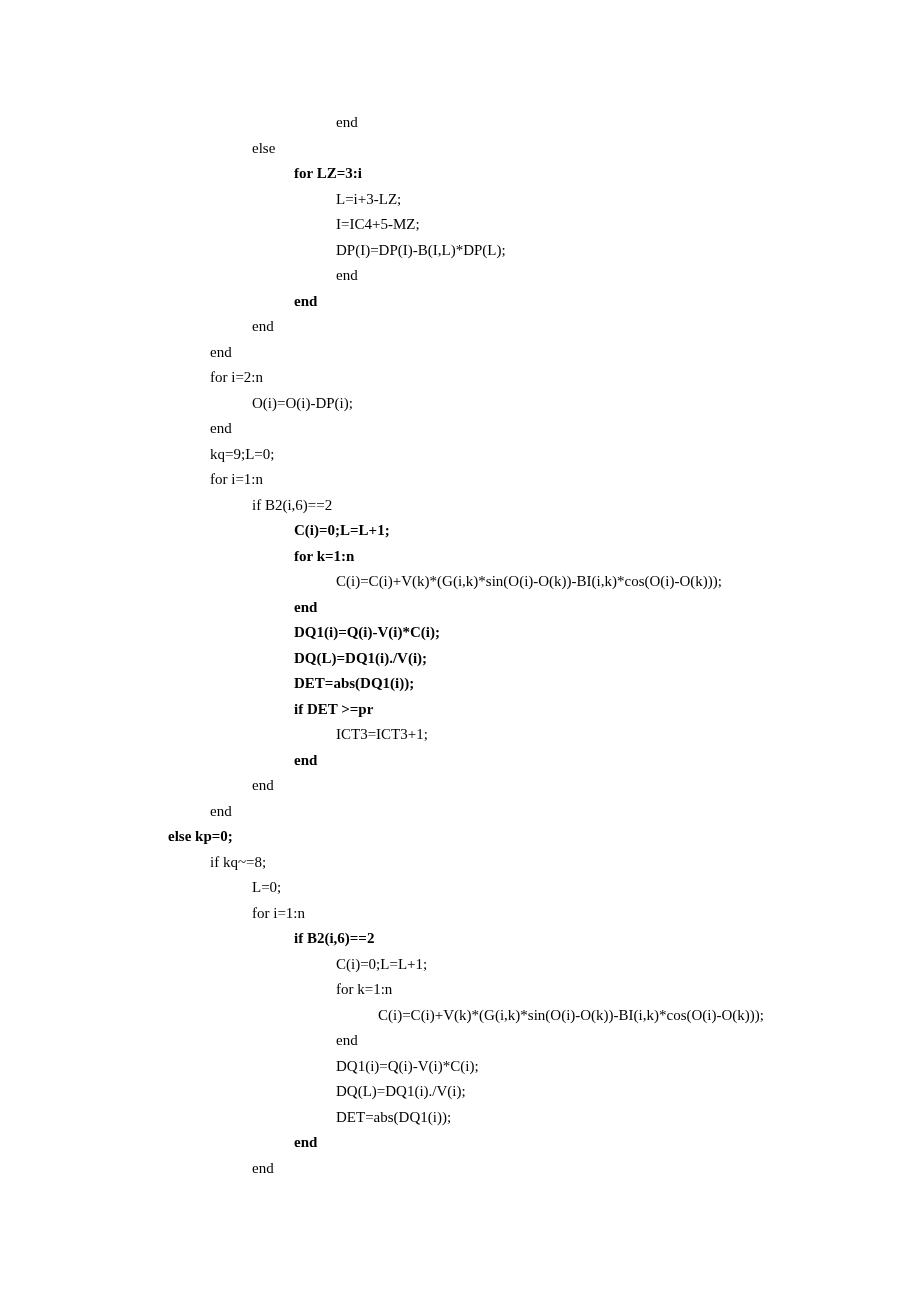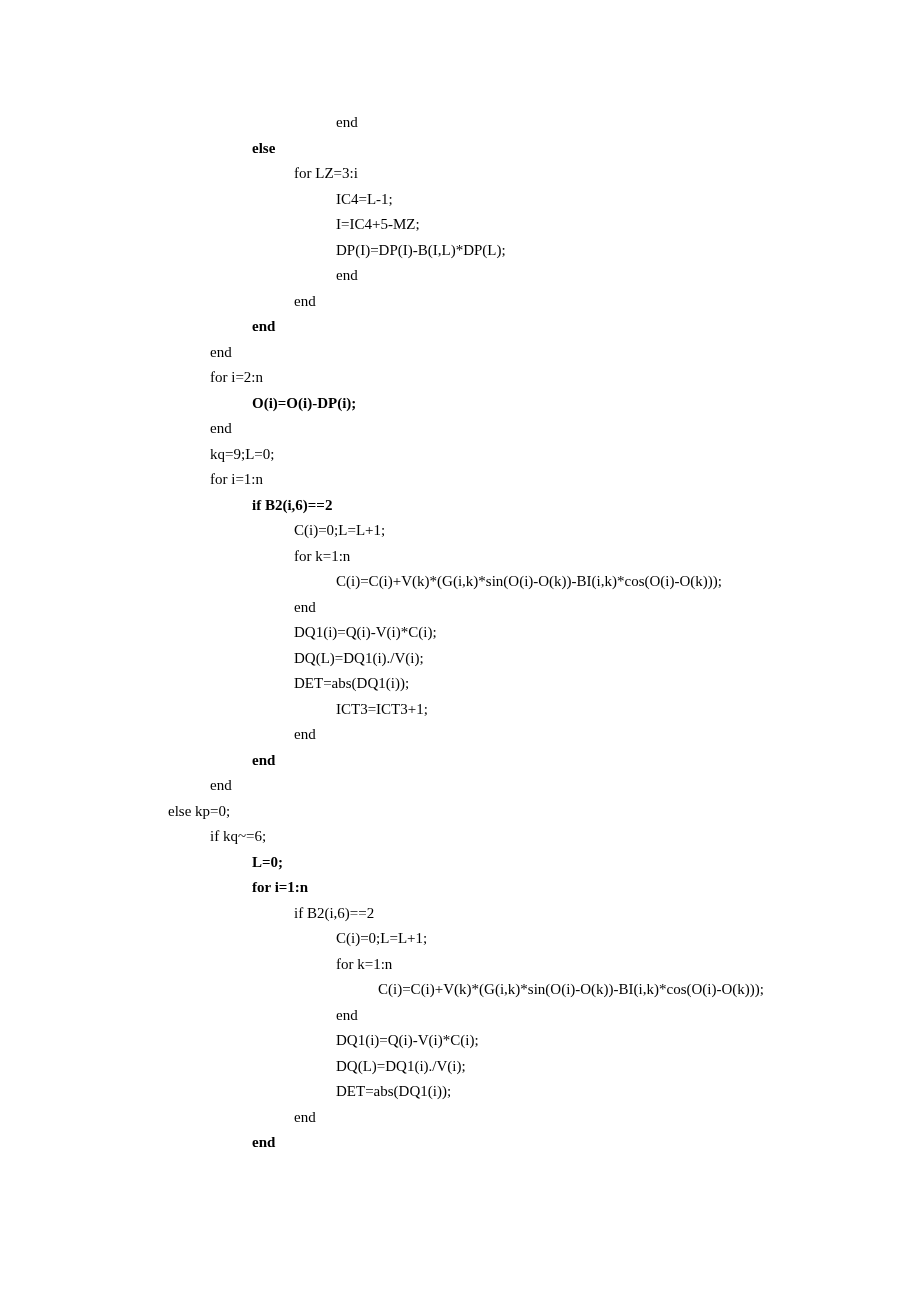--- a/index.html
+++ b/index.html
@@ -11,60 +11,61 @@
     font-size: 15px;
     color: #000;
     line-height: 1.7;
   }
   .page {
     padding: 110px 60px 80px 60px;
   }
   .code-line {
     white-space: pre;
   }
-  .i0 { padding-left: 108px; }
+  .i0 { padding-left: 108px; font-weight: bold; }
   .i1 { padding-left: 150px; }
-  .i2 { padding-left: 192px; font-weight: bold; }
-  .i3 { padding-left: 234px; }
+  .i2 { padding-left: 192px; }
+  .i3 { padding-left: 234px; font-weight: bold; }
   .i4 { padding-left: 276px; }
   .i5 { padding-left: 318px; }
 </style>
 </head>
 <body>
 
 <div class="page" id="code-container">
     <div class="code-line i4">end</div>
     <div class="code-line i2">else</div>
     <div class="code-line i3">for LZ=3:i</div>
-    <div class="code-line i4">IC4=L-1;</div>
+    <div class="code-line i4">L=i+3-LZ;</div>
     <div class="code-line i4">I=IC4+5-MZ;</div>
     <div class="code-line i4">DP(I)=DP(I)-B(I,L)*DP(L);</div>
     <div class="code-line i4">end</div>
     <div class="code-line i3">end</div>
     <div class="code-line i2">end</div>
     <div class="code-line i1">end</div>
     <div class="code-line i1">for i=2:n</div>
     <div class="code-line i2">O(i)=O(i)-DP(i);</div>
     <div class="code-line i1">end</div>
     <div class="code-line i1">kq=9;L=0;</div>
     <div class="code-line i1">for i=1:n</div>
     <div class="code-line i2">if B2(i,6)==2</div>
     <div class="code-line i3">C(i)=0;L=L+1;</div>
     <div class="code-line i3">for k=1:n</div>
     <div class="code-line i4">C(i)=C(i)+V(k)*(G(i,k)*sin(O(i)-O(k))-BI(i,k)*cos(O(i)-O(k)));</div>
     <div class="code-line i3">end</div>
     <div class="code-line i3">DQ1(i)=Q(i)-V(i)*C(i);</div>
     <div class="code-line i3">DQ(L)=DQ1(i)./V(i);</div>
     <div class="code-line i3">DET=abs(DQ1(i));</div>
+    <div class="code-line i3">if DET &gt;=pr</div>
     <div class="code-line i4">ICT3=ICT3+1;</div>
     <div class="code-line i3">end</div>
     <div class="code-line i2">end</div>
     <div class="code-line i1">end</div>
     <div class="code-line i0">else kp=0;</div>
-    <div class="code-line i1">if kq~=6;</div>
+    <div class="code-line i1">if kq~=8;</div>
     <div class="code-line i2">L=0;</div>
     <div class="code-line i2">for i=1:n</div>
     <div class="code-line i3">if B2(i,6)==2</div>
     <div class="code-line i4">C(i)=0;L=L+1;</div>
     <div class="code-line i4">for k=1:n</div>
     <div class="code-line i5">C(i)=C(i)+V(k)*(G(i,k)*sin(O(i)-O(k))-BI(i,k)*cos(O(i)-O(k)));</div>
     <div class="code-line i4">end</div>
     <div class="code-line i4">DQ1(i)=Q(i)-V(i)*C(i);</div>
     <div class="code-line i4">DQ(L)=DQ1(i)./V(i);</div>
     <div class="code-line i4">DET=abs(DQ1(i));</div>

